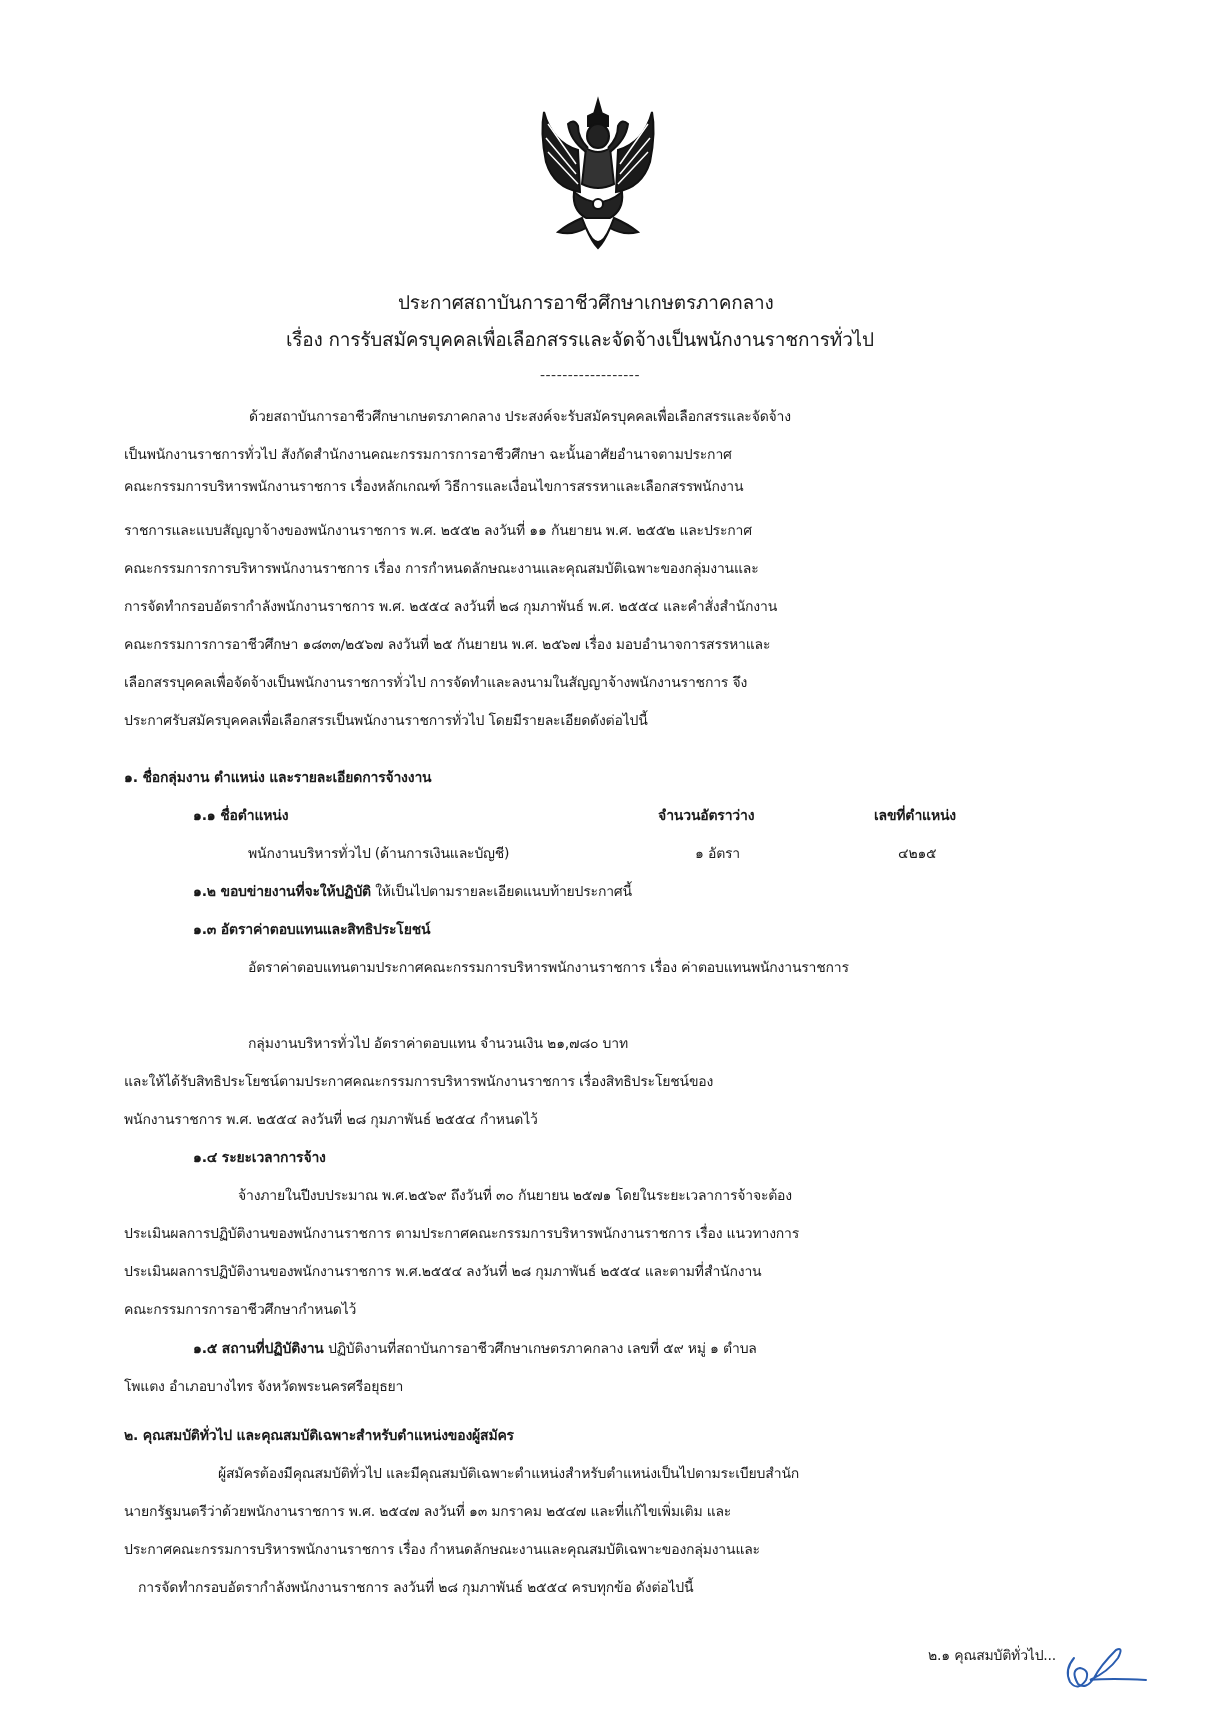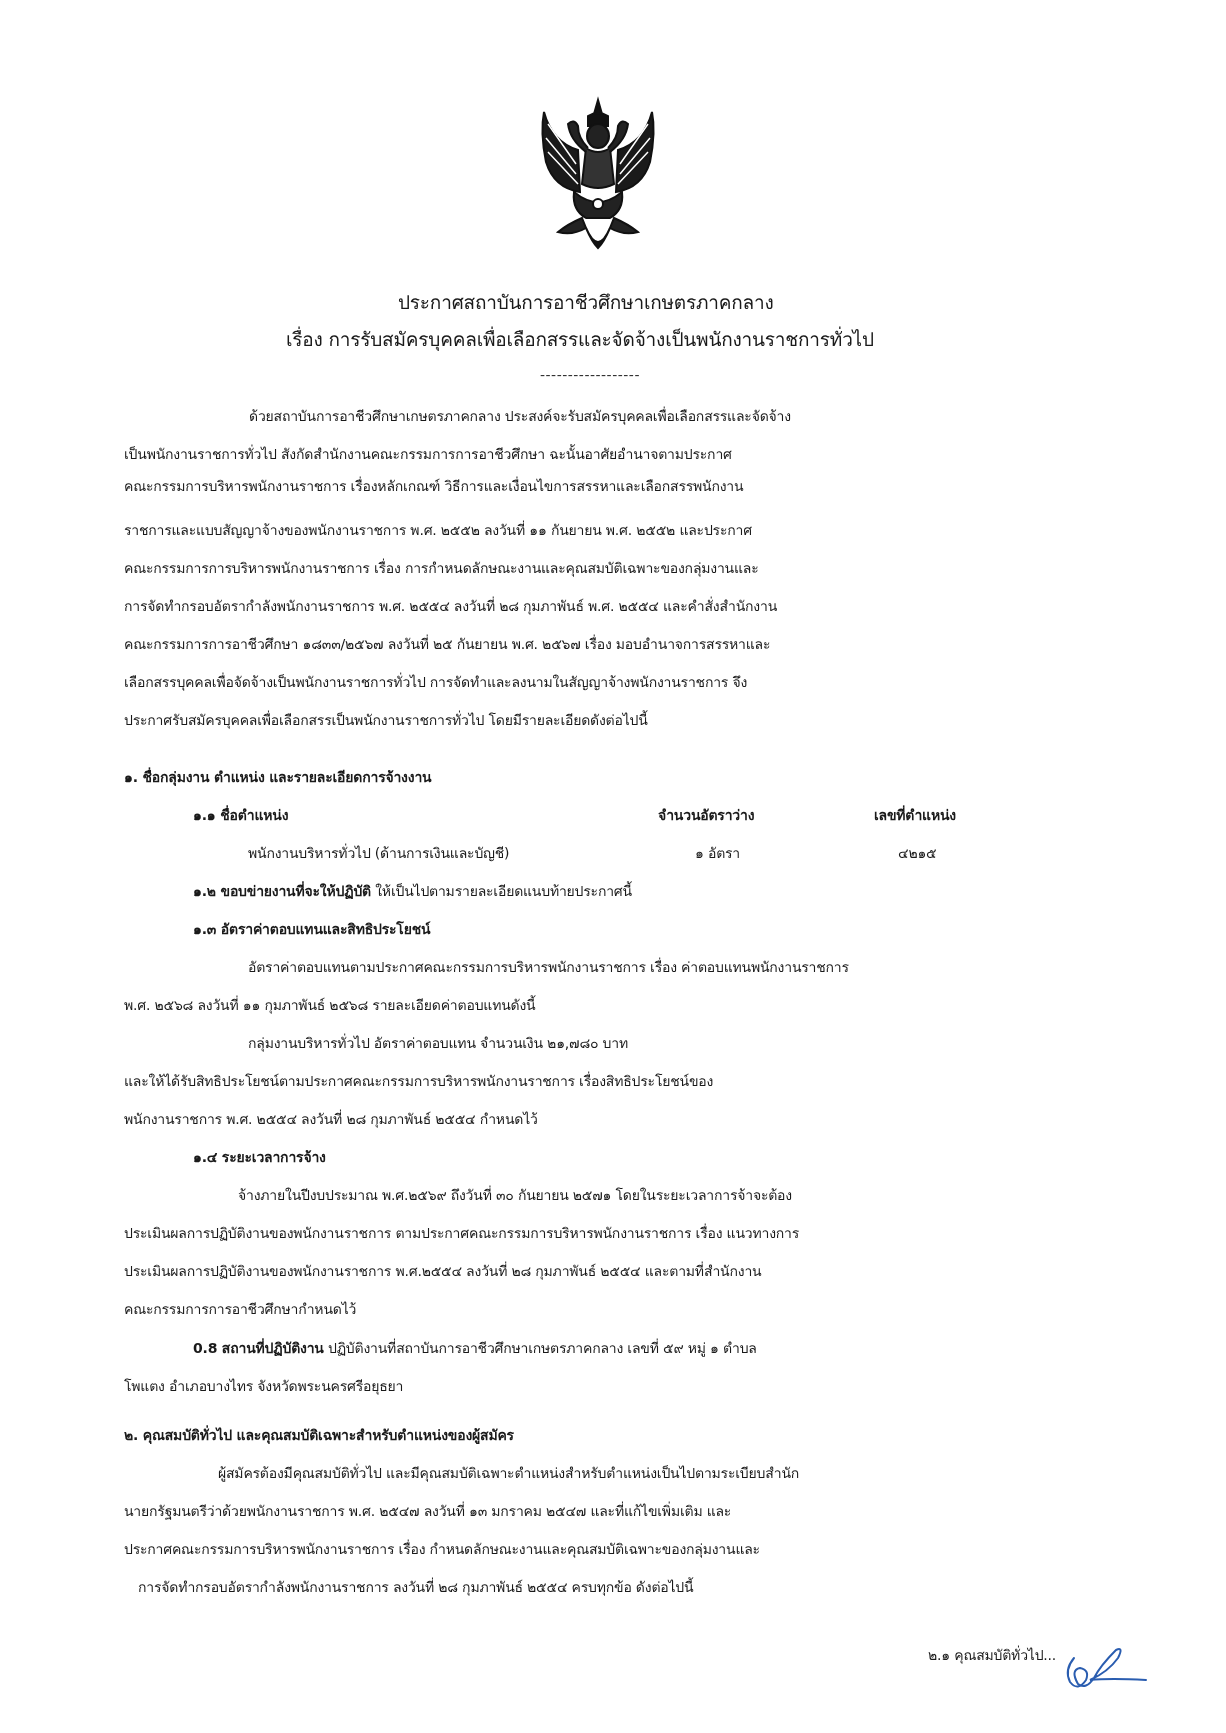--- a/index.html
+++ b/index.html
@@ -112,33 +112,32 @@
   <div class="abs" style="left:695px; top:846px;">๑ อัตรา</div>
   <div class="abs" style="left:898px; top:846px;">๔๒๑๕</div>
 
   <div class="abs indent1" style="top:884px;">
     <span class="bold">๑.๒  ขอบข่ายงานที่จะให้ปฏิบัติ</span>
     <span>ให้เป็นไปตามรายละเอียดแนบท้ายประกาศนี้</span>
   </div>
 
   <div class="abs indent1 bold" style="top:922px;">๑.๓  อัตราค่าตอบแทนและสิทธิประโยชน์</div>
   <div class="abs indent2" style="top:960px;">อัตราค่าตอบแทนตามประกาศคณะกรรมการบริหารพนักงานราชการ เรื่อง ค่าตอบแทนพนักงานราชการ</div>
-  <div class="abs line" style="top:998px;">พ.ศ. ๒๕๖๘ ลงวันที่ ๑๑ กุมภาพันธ์ ๒๕๖๘ รายละเอียดค่าตอบแทนดังนี้</div>
   <div class="abs indent2" style="top:1036px;">กลุ่มงานบริหารทั่วไป อัตราค่าตอบแทน จำนวนเงิน ๒๑,๗๘๐ บาท</div>
   <div class="abs line" style="top:1074px;">และให้ได้รับสิทธิประโยชน์ตามประกาศคณะกรรมการบริหารพนักงานราชการ เรื่องสิทธิประโยชน์ของ</div>
   <div class="abs line" style="top:1112px;">พนักงานราชการ พ.ศ. ๒๕๕๔ ลงวันที่ ๒๘ กุมภาพันธ์ ๒๕๕๔ กำหนดไว้</div>
 
   <div class="abs indent1 bold" style="top:1150px;">๑.๔ ระยะเวลาการจ้าง</div>
   <div class="abs" style="left:238px; top:1188px;">จ้างภายในปีงบประมาณ พ.ศ.๒๕๖๙  ถึงวันที่ ๓๐ กันยายน ๒๕๗๑ โดยในระยะเวลาการจ้าจะต้อง</div>
   <div class="abs line" style="top:1226px;">ประเมินผลการปฏิบัติงานของพนักงานราชการ ตามประกาศคณะกรรมการบริหารพนักงานราชการ เรื่อง แนวทางการ</div>
   <div class="abs line" style="top:1264px;">ประเมินผลการปฏิบัติงานของพนักงานราชการ พ.ศ.๒๕๕๔ ลงวันที่ ๒๘ กุมภาพันธ์ ๒๕๕๔ และตามที่สำนักงาน</div>
   <div class="abs line" style="top:1302px;">คณะกรรมการการอาชีวศึกษากำหนดไว้</div>
 
   <div class="abs indent1" style="top:1341px;">
-    <span class="bold">0.8 สถานที่ปฏิบัติงาน</span>
+    <span class="bold">๑.๕ สถานที่ปฏิบัติงาน</span>
     <span>ปฏิบัติงานที่สถาบันการอาชีวศึกษาเกษตรภาคกลาง เลขที่ ๕๙  หมู่ ๑ ตำบล</span>
   </div>
   <div class="abs line" style="top:1379px;">โพแตง  อำเภอบางไทร  จังหวัดพระนครศรีอยุธยา</div>
 
   <div class="abs line bold" style="top:1428px;">๒. คุณสมบัติทั่วไป และคุณสมบัติเฉพาะสำหรับตำแหน่งของผู้สมัคร</div>
   <div class="abs" style="left:218px; top:1466px;">ผู้สมัครต้องมีคุณสมบัติทั่วไป และมีคุณสมบัติเฉพาะตำแหน่งสำหรับตำแหน่งเป็นไปตามระเบียบสำนัก</div>
   <div class="abs line" style="top:1504px;">นายกรัฐมนตรีว่าด้วยพนักงานราชการ พ.ศ. ๒๕๔๗ ลงวันที่ ๑๓ มกราคม ๒๕๔๗ และที่แก้ไขเพิ่มเติม และ</div>
   <div class="abs line" style="top:1542px;">ประกาศคณะกรรมการบริหารพนักงานราชการ  เรื่อง กำหนดลักษณะงานและคุณสมบัติเฉพาะของกลุ่มงานและ</div>
   <div class="abs line" style="top:1580px;margin-left:14px;">การจัดทำกรอบอัตรากำลังพนักงานราชการ ลงวันที่ ๒๘ กุมภาพันธ์ ๒๕๕๔ ครบทุกข้อ ดังต่อไปนี้</div>
 

